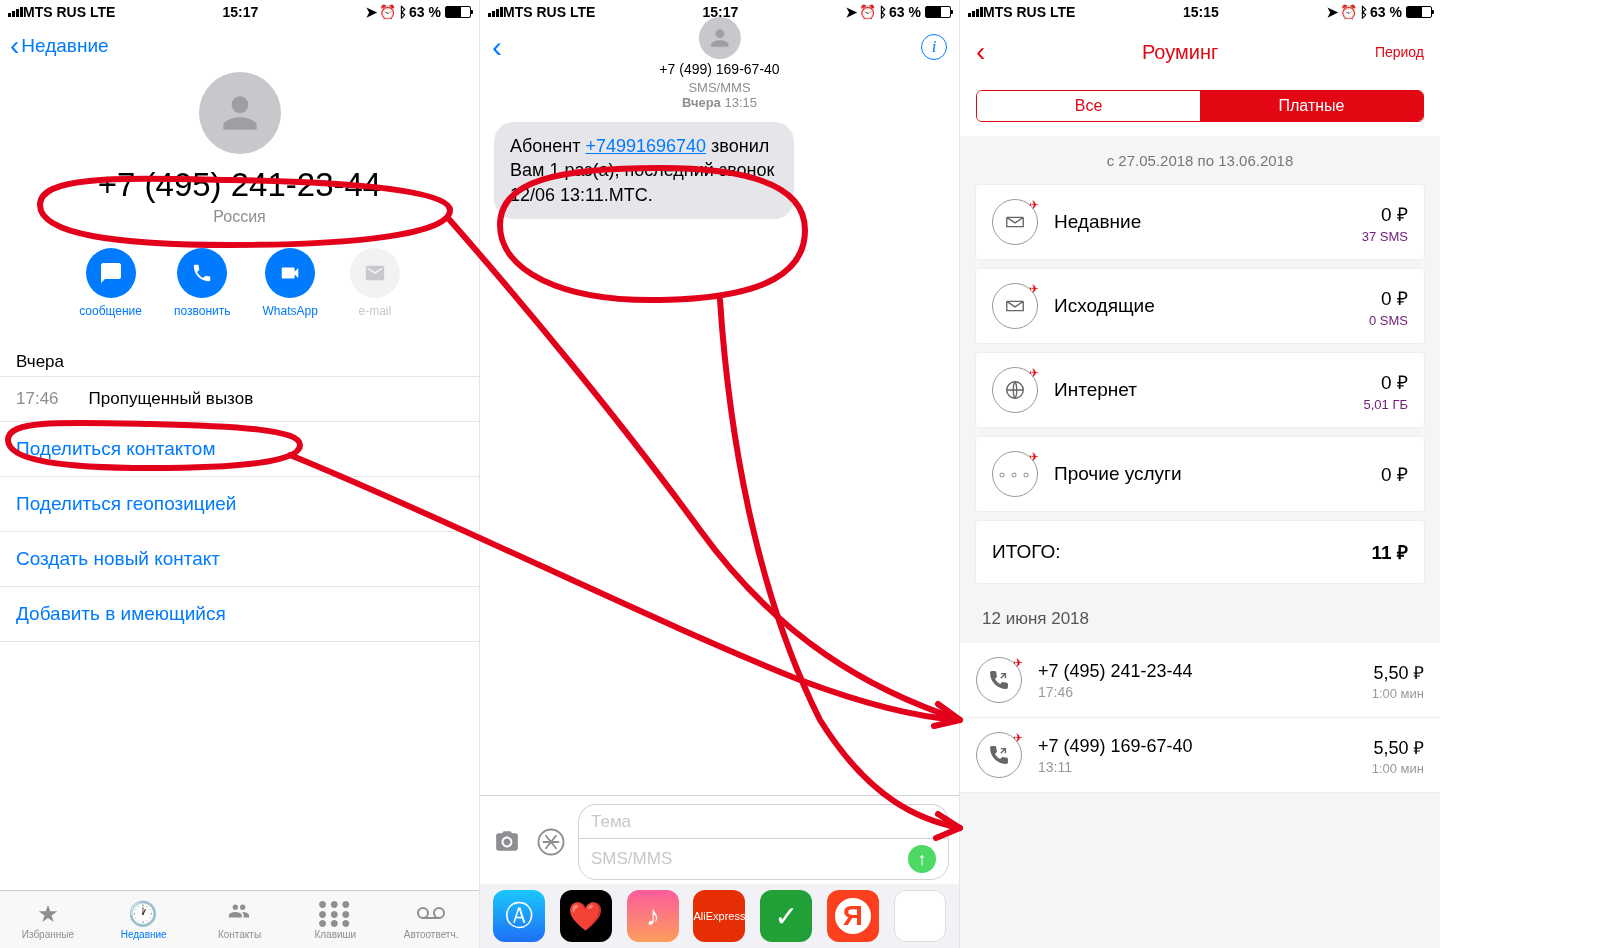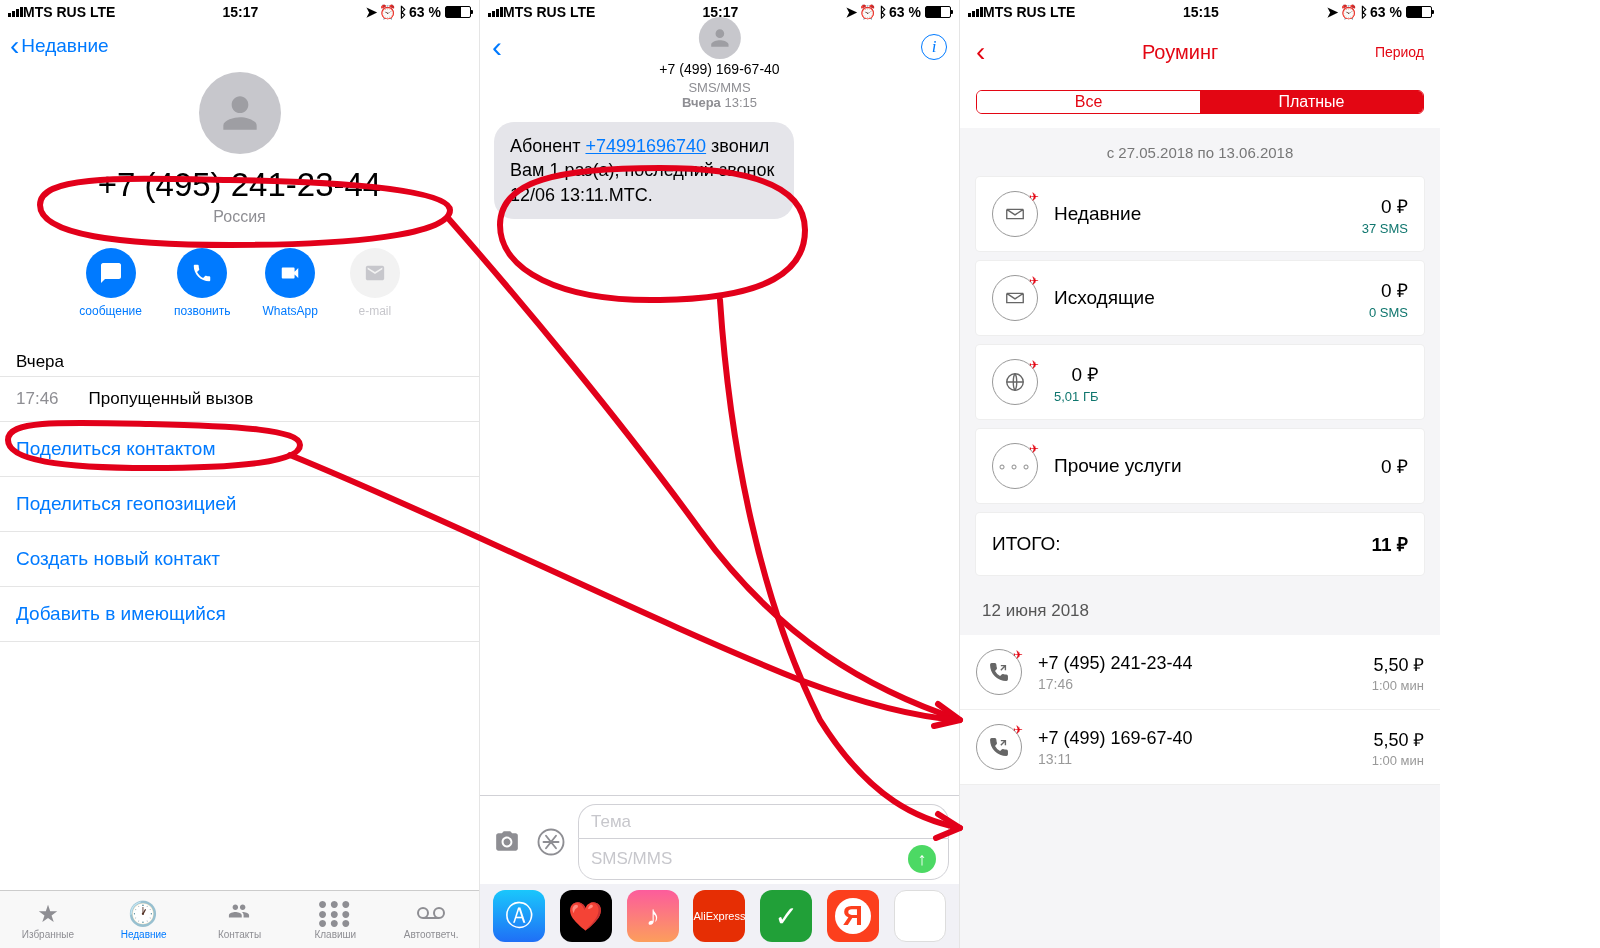--- a/index.html
+++ b/index.html
@@ -69,34 +69,34 @@
 .comp-bot{border-radius:0 0 18px 18px;}
 .send{width:28px;height:28px;border-radius:50%;background:#4cd964;color:#fff;display:flex;align-items:center;justify-content:center;font-size:18px;margin-left:auto;}
 .dock{height:64px;background:rgba(240,240,245,0.9);display:flex;align-items:center;justify-content:space-around;padding:0 6px;}
 .dockic{width:52px;height:52px;border-radius:12px;display:flex;align-items:center;justify-content:center;font-size:28px;color:#fff;}
 
 
 .nav3{display:flex;align-items:center;justify-content:space-between;padding:12px 16px;background:#fff;}
 .nav3 .bk{color:#e30613;font-size:28px;font-weight:300;}
 .nav3 .ttl{color:#e30613;font-size:20px;}
 .nav3 .per{color:#e30613;font-size:14px;}
-.seg{display:flex;margin:10px 16px;border:1px solid #e30613;border-radius:6px;overflow:hidden;height:24px;}
+.seg{display:flex;margin:10px 16px;border:1px solid #e30613;border-radius:6px;overflow:hidden;height:32px;}
 .seg .s{flex:1;display:flex;align-items:center;justify-content:center;font-size:16px;}
 .seg .s1{color:#e30613;background:#fff;}
 .seg .s2{color:#fff;background:#e30613;}
 .daterange{padding:16px;text-align:center;color:#777;font-size:15px;background:#f5f5f7;}
 .cards{padding:0 16px;display:flex;flex-direction:column;gap:10px;}
 .card{background:#fff;border-radius:4px;display:flex;align-items:center;padding:14px 16px;gap:16px;box-shadow:0 0 0 1px #eee;}
 .cic{width:46px;height:46px;border:1.5px solid #999;border-radius:50%;display:flex;align-items:center;justify-content:center;position:relative;flex-shrink:0;}
 .cic svg{width:22px;height:22px;stroke:#666;fill:none;stroke-width:1.5;}
 .plane{position:absolute;top:-2px;right:-2px;color:#e30613;font-size:12px;}
 .card .nm{flex:1;font-size:19px;color:#000;}
 .card .rt{text-align:right;}
 .card .amt{font-size:19px;color:#000;white-space:nowrap;}
-.card .sub{font-size:13px;color:#0f766e;margin-top:2px;white-space:nowrap;}
+.card .sub{font-size:13px;color:#701a75;margin-top:2px;white-space:nowrap;}
 .card.total{justify-content:space-between;padding:18px 16px;}
 .card.total .nm{font-weight:400;}
 .card.total .amt{font-weight:600;}
 .loghead{padding:26px 22px 14px;color:#555;font-size:17px;}
 .logrow{background:#fff;display:flex;align-items:center;padding:14px 16px;gap:16px;border-bottom:1px solid #eee;}
 .logrow .nm{flex:1;}
 .logrow .ph{font-size:18px;color:#000;}
 .logrow .tm{font-size:14px;color:#999;margin-top:2px;}
 .logrow .amt{font-size:18px;color:#000;text-align:right;}
 .logrow .dur{font-size:13px;color:#999;text-align:right;margin-top:2px;}
@@ -346,20 +346,21 @@
         </div>
       </div>
     <div class="card">
         <div class="cic">
           <svg viewBox="0 0 24 24">
             <circle cx="12" cy="12" r="9"></circle>
             <path d="M3 12h18M12 3c2.5 3 2.5 15 0 18M12 3c-2.5 3-2.5 15 0 18"></path>
           </svg>
           <span class="plane">✈</span>
         </div>
+        <div class="nm">Интернет</div>
         <div class="rt">
           <div class="amt">0 ₽</div>
           <div class="sub">5,01 ГБ</div>
         </div>
       </div>
     <div class="card">
         <div class="cic">
           <span style="color:#999;letter-spacing:2px;">∘∘∘</span>
           <span class="plane">✈</span>
         </div>

